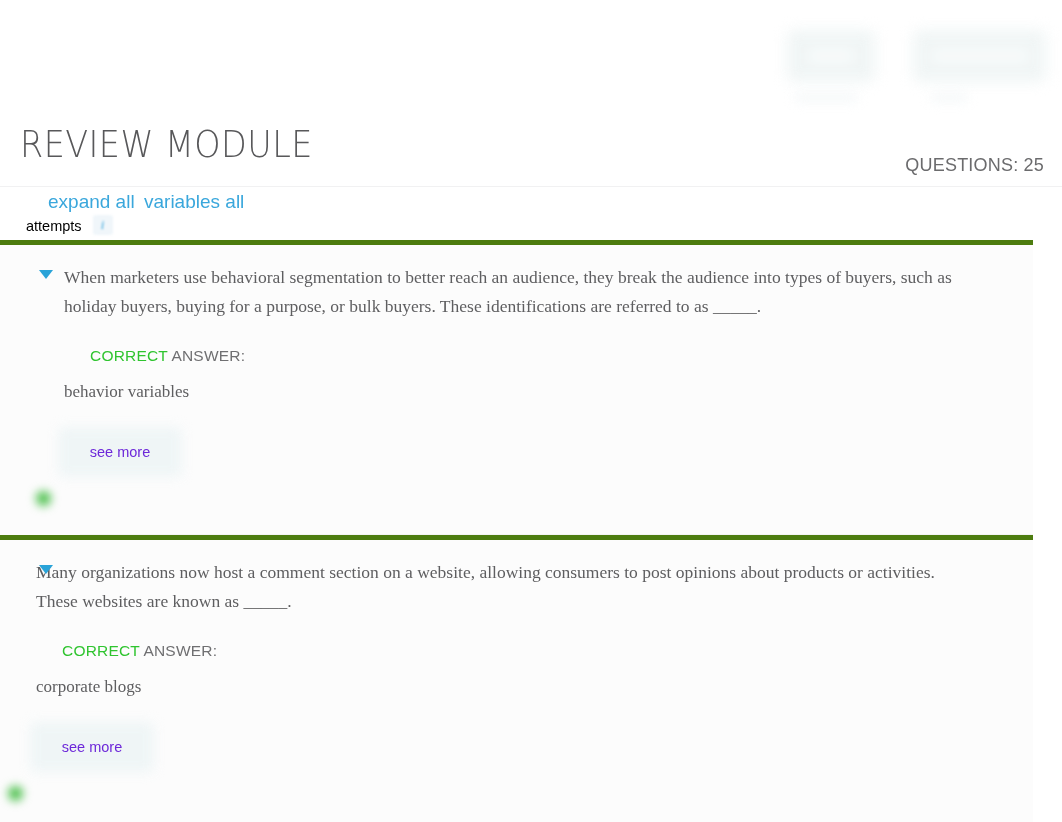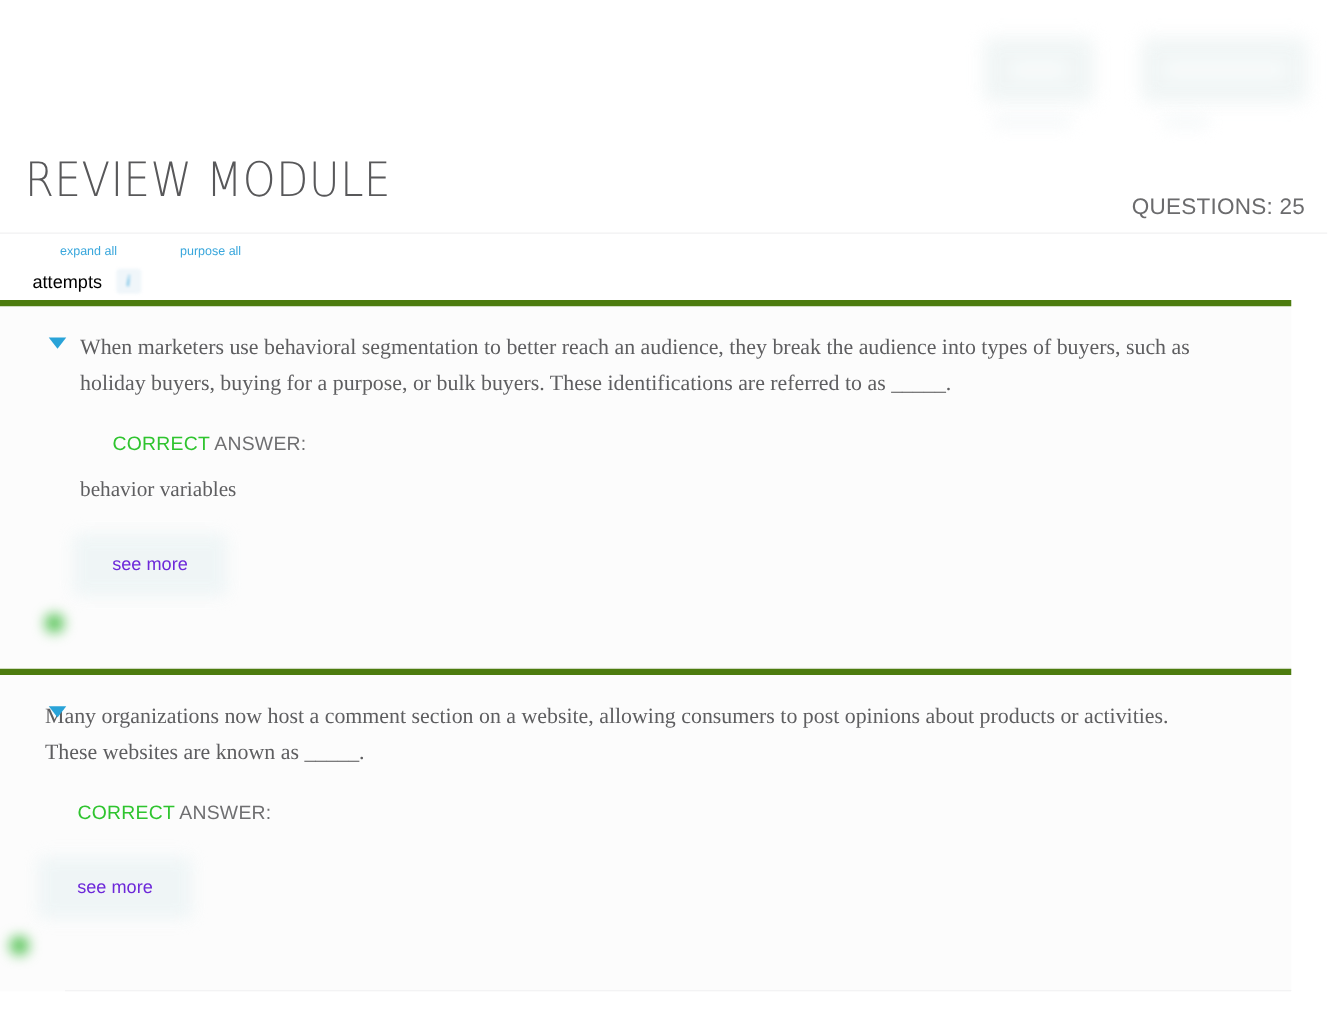--- a/index.html
+++ b/index.html
@@ -108,21 +108,21 @@
   .controls {
     position: absolute;
     left: 0;
     top: 190px;
     width: 1062px;
     height: 50px;
   }
   .ctrl-link {
     position: absolute;
     top: 0;
-    font-size: 10px;
+    font-size: 19px;
     line-height: 24px;
     color: #3aa7dc;
     text-decoration: none;
     cursor: pointer;
     white-space: nowrap;
   }
   .ctrl-link--expand { left: 48px; }
   .ctrl-link--collapse { left: 144px; }
 
   .attempts-row {
@@ -288,21 +288,21 @@
   </div>
 
   <h1 class="page-title">REVIEW MODULE</h1>
 
   <div class="questions-count">QUESTIONS: 25</div>
 
   <div class="hrule"></div>
 
   <div class="controls">
     <a class="ctrl-link ctrl-link--expand">expand all</a>
-    <a class="ctrl-link ctrl-link--collapse">purpose all</a>
+    <a class="ctrl-link ctrl-link--collapse">variables all</a>
     <div class="attempts-row">
       <span class="attempts-label">attempts</span>
       <span class="info-icon">
         <i>i</i>
       </span>
     </div>
   </div>
 
   <div class="qlist">
 
@@ -322,20 +322,21 @@
         <span class="status-divider"></span>
       </div>
     </div>
 
     <div class="qcard">
       <span class="caret"></span>
       <p class="qtext">Many organizations now host a comment section on a website, allowing consumers to post opinions about products or activities. These websites are known as _____.</p>
       <div class="answer-label">
         <span class="correct-word">CORRECT</span><span> ANSWER:</span>
       </div>
+      <div class="answer-value">corporate blogs</div>
       <div class="seemore-wrap">
         <span class="seemore-bg"></span>
         <button class="seemore-btn">see more</button>
       </div>
       <div class="status-row">
         <span class="status-dot"></span>
         <span class="status-divider"></span>
       </div>
     </div>
 

